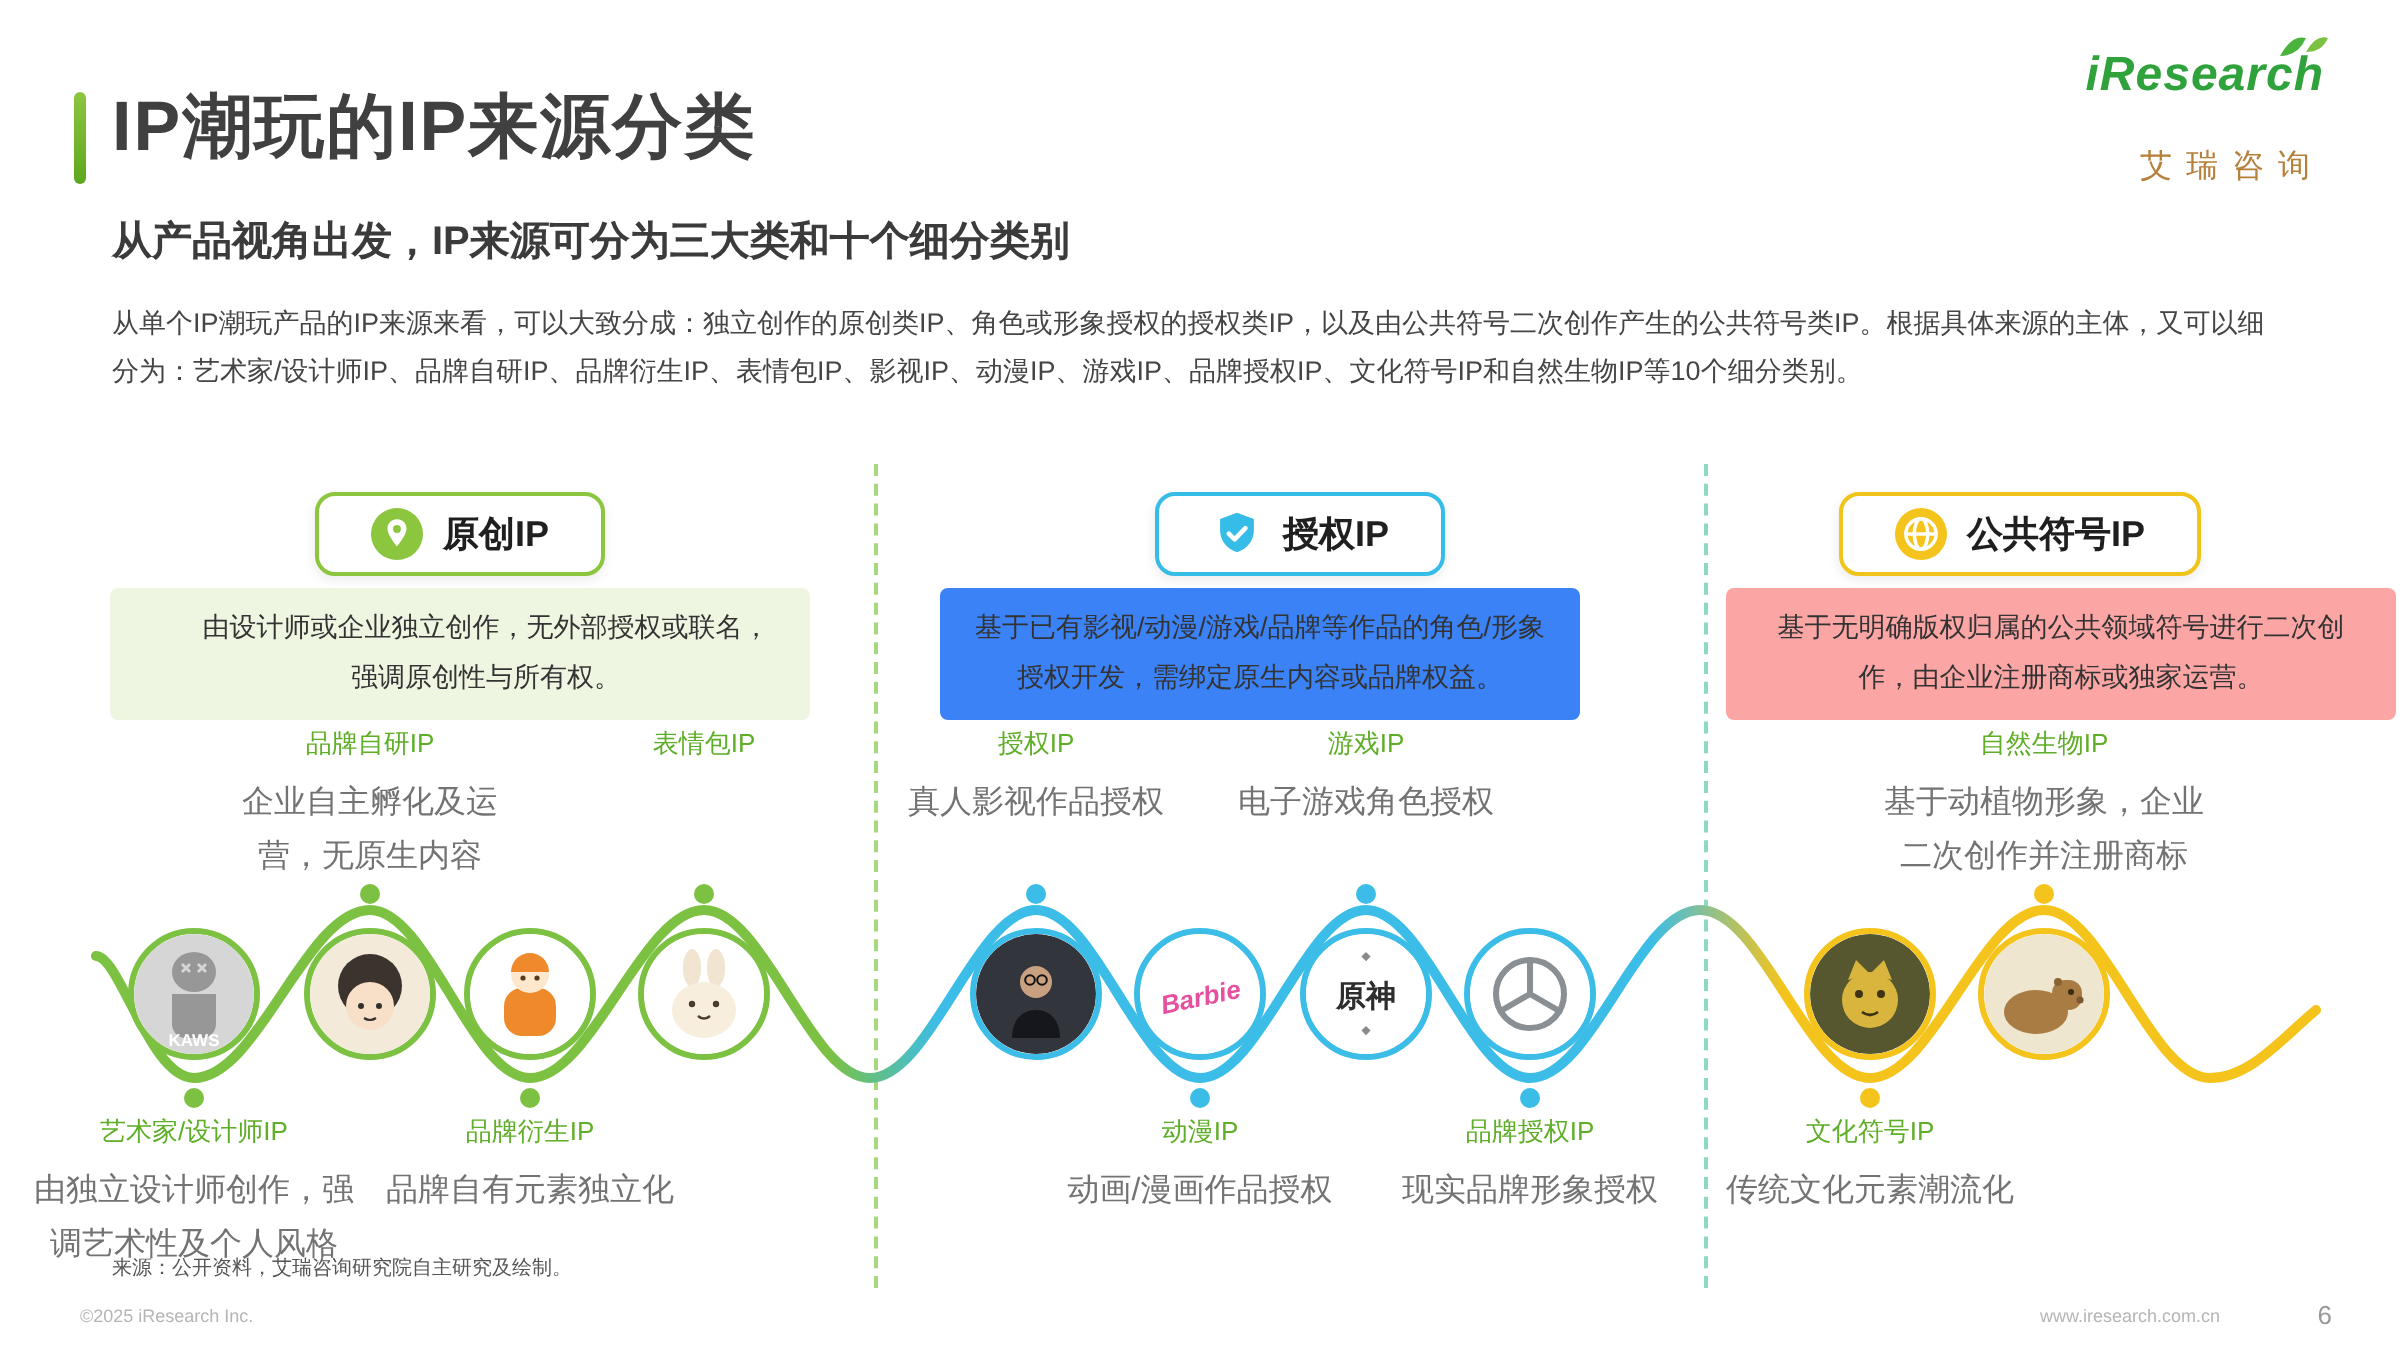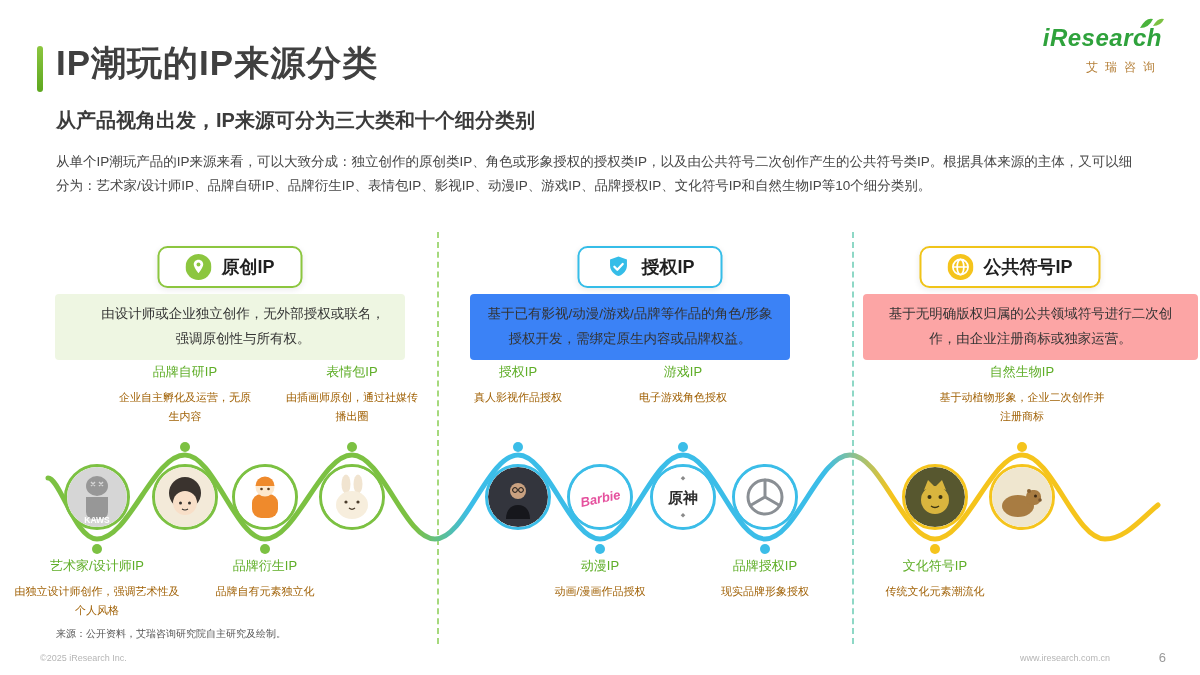--- a/index.html
+++ b/index.html
@@ -10,21 +10,21 @@
   
   .accent-bar { position:absolute; left:37px; top:46px; width:6px; height:46px; background:linear-gradient(#8cc63f,#5da71f); border-radius:3px; }
   .page-title { position:absolute; left:56px; top:40px; font-size:35px; font-weight:bold; color:#404040; letter-spacing:1px; }
   .page-subtitle { position:absolute; left:56px; top:107px; font-size:20px; color:#3b3b3b; font-weight:bold; }
   .intro { position:absolute; left:56px; top:150px; width:1088px; font-size:13.5px; line-height:1.75; color:#454545; }
 
   
   .logo { position:absolute; right:38px; top:24px; text-align:right; }
   .logo-brand { font-size:24px; font-weight:bold; font-style:italic; color:#2fa23c; letter-spacing:.5px;margin-left:16px; }
   .logo-leaves { position:absolute; right:-4px; top:-9px; }
-  .logo-cn { margin-top:7px; font-size:12px; color:#b5803a; letter-spacing:7px; }
+  .logo-cn { margin-top:21px; font-size:16px; color:#b5803a; letter-spacing:7px; }
 
   
   .sep { position:absolute; top:232px; height:412px; width:0; border-left:2px dashed; }
   .sep1 { left:437px; border-color:#a6d97d; }
   .sep2 { left:852px; border-color:#8ed8c6; }
 
   
   .badge { position:absolute; top:246px; height:42px; transform:translateX(-50%); background:#fff; border:2px solid; border-radius:10px; display:flex; align-items:center; gap:10px; padding:0 26px; font-size:18px; font-weight:bold; color:#1f1f1f; box-shadow:0 2px 6px rgba(0,0,0,.08); white-space:nowrap; }
   .badge.g { border-color:#8cc63f; }
   .badge.b { border-color:#35bde8; }
@@ -43,21 +43,21 @@
   .t-circle svg { display:block; border-radius:50%; }
   .t-circle.g { border-color:#7cc142; }
   .t-circle.b { border-color:#3bbde8; }
   .t-circle.y { border-color:#f5c41c; }
   .t-dot { position:absolute; left:0; transform:translateX(-50%); width:10px; height:10px; border-radius:50%; }
   .t-dot.g { background:#7cc142; } .t-dot.b { background:#3bbde8; } .t-dot.y { background:#f5c41c; }
   .t-dot.top { top:442px; } .t-dot.bottom { top:544px; }
   .t-label { position:absolute; left:0; transform:translateX(-50%); text-align:center; }
   .t-label.top { top:363px; } .t-label.bottom { top:557px; }
   .t-name { font-size:13px; font-weight:normal; color:#5fae28; margin-bottom:7px; }
-  .t-desc { font-size:11px; color:#a16207; line-height:1.7; }
+  .t-desc { font-size:16px; color:#737373; line-height:1.7; }
 
   
   .source-note { position:absolute; left:56px; top:627px; font-size:10px; color:#555; }
   .footer-copy { position:absolute; left:40px; bottom:12px; font-size:9px; color:#b5b5b5; }
   .footer-site { position:absolute; right:90px; bottom:12px; font-size:9px; color:#b5b5b5; }
   .footer-page { position:absolute; right:34px; bottom:10px; font-size:13px; color:#999; }
 </style>
 </head>
 <body>
 
@@ -196,21 +196,20 @@
           <ellipse cx="36" cy="17" rx="4.5" ry="9.5" fill="#f1e4d0"></ellipse>
           <ellipse cx="30" cy="38" rx="16" ry="14" fill="#f7eedd"></ellipse>
           <circle cx="24" cy="35" r="1.6" fill="#4a3c2c"></circle>
           <circle cx="36" cy="35" r="1.6" fill="#4a3c2c"></circle>
           <path d="M27 41 q3 2.6 6 0" stroke="#4a3c2c" stroke-width="1.2" fill="none"></path>
         </svg>
     </div>
     <div class="t-dot g top"></div>
     <div class="t-label top" style="width:135px">
       <div class="t-name">表情包IP</div>
-      <div class="t-desc">由插画师原创，通过社媒传播出圈</div>
     </div>
   </div>
 
   <div class="t-item" style="left:518px">
     <div class="t-circle b">
       <svg width="60" height="60" viewBox="0 0 60 60">
           <rect width="60" height="60" fill="#33353d"></rect>
           <circle cx="30" cy="24" r="8" fill="#c9a180"></circle>
           <path d="M18 52 c0 -9 5 -14 12 -14 c7 0 12 5 12 14 z" fill="#16171c"></path>
           <circle cx="27" cy="23" r="2.4" fill="none" stroke="#111" stroke-width="1"></circle>

